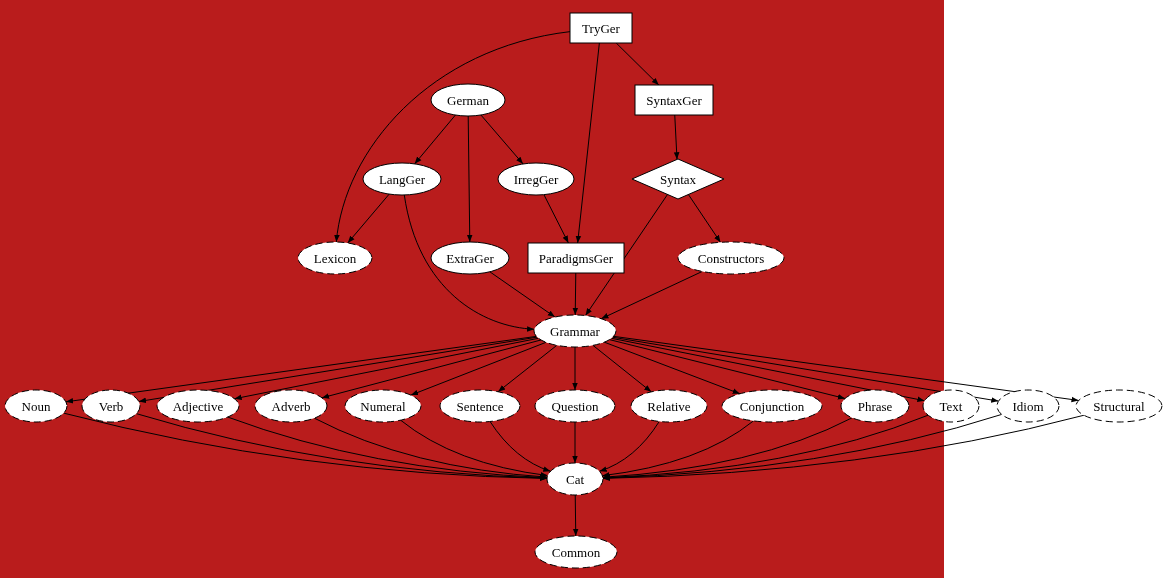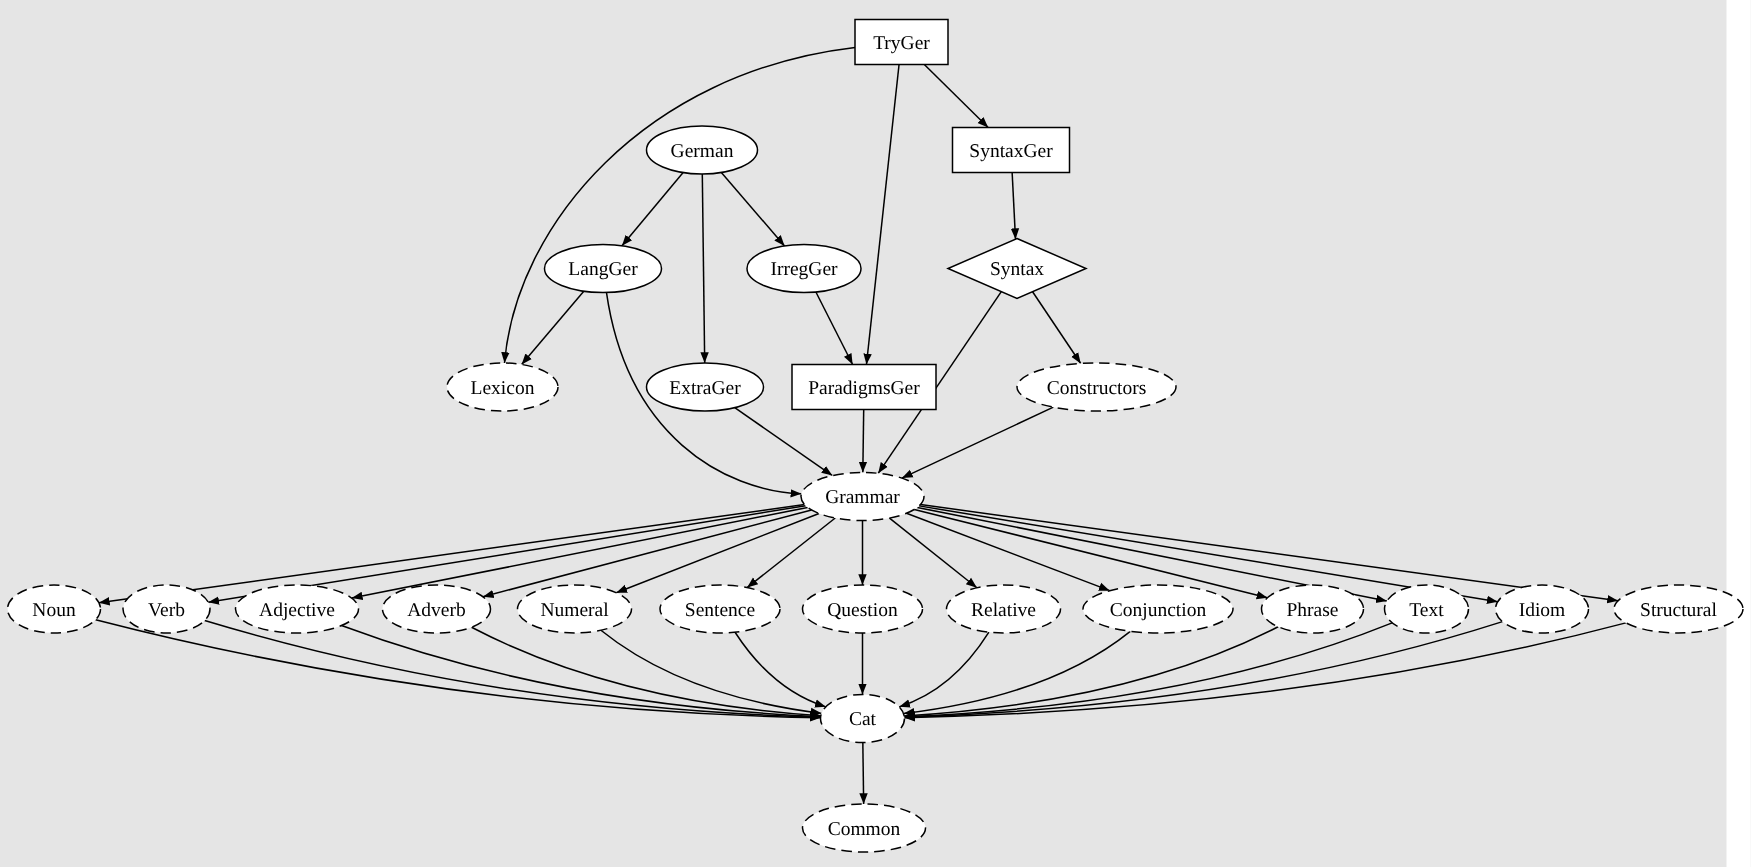--- a/index.html
+++ b/index.html
@@ -1,16 +1,16 @@
 <!DOCTYPE html>
 <html><head>
 <meta charset="utf-8">
 <style>
   html, body { margin: 0; padding: 0; background: #ffffff; }
-  .canvas { width: 1151px; height: 578px; position: relative; background: #e5e5e5; }
+  .canvas { width: 944px; height: 578px; position: relative; background: #b91c1c; }
   svg { display: block; }
   text.node-label {
     font-family: "Liberation Serif", "DejaVu Serif", serif;
     font-size: 13px;
     fill: #000000;
     text-anchor: middle;
   }
   .node-shape { fill: #ffffff; stroke: #000000; stroke-width: 1; }
   .node-shape.dashed { stroke-dasharray: 7 4; }
   .edge { fill: none; stroke: #000000; stroke-width: 1; }

